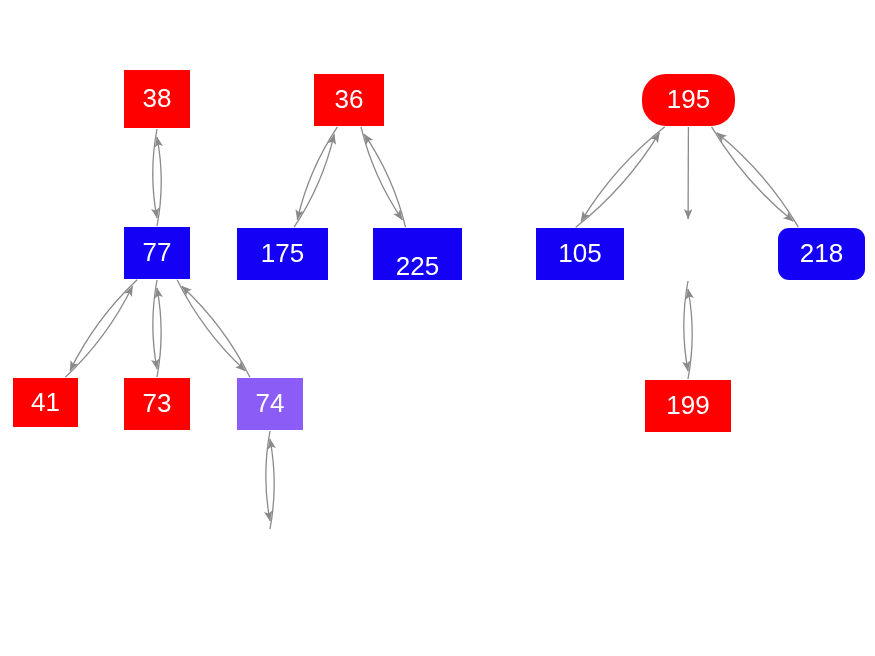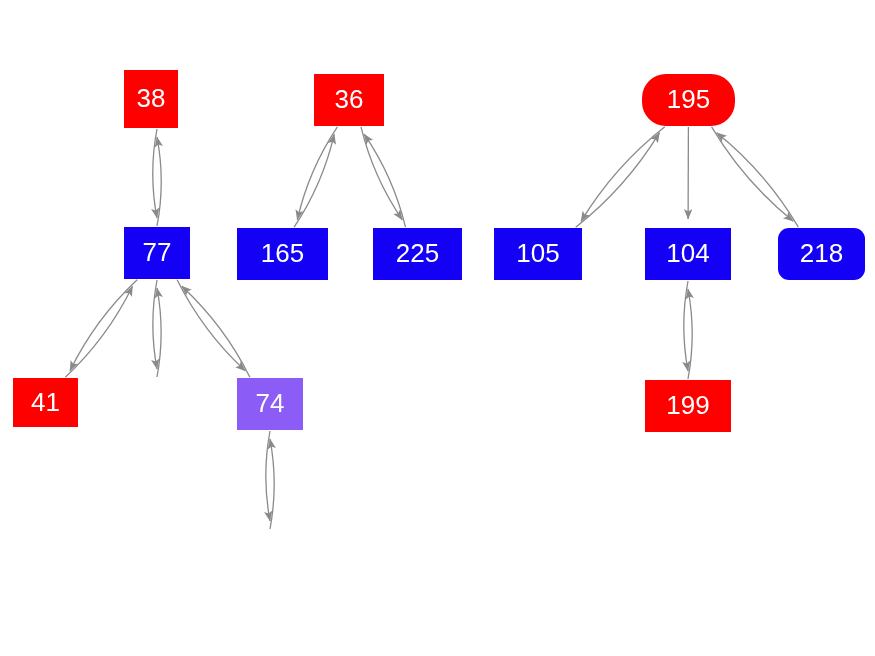--- a/index.html
+++ b/index.html
@@ -78,49 +78,49 @@
         <path d="M 575.7 227.3 Q 626.1 187.5 659.5 132.7" marker-end="url(#arrowhead)"></path>
         <path d="M 711.6 126.8 Q 743.9 181.3 793.2 221.2" marker-end="url(#arrowhead)"></path>
         <path d="M 798.4 227.2 Q 766.1 172.7 716.8 132.8" marker-end="url(#arrowhead)"></path>
         <path d="M 688.4 127.0 Q 688.3 173.0 688.1 219.0" marker-end="url(#arrowhead)"></path>
         <path d="M 688.0 281.0 Q 679.6 326.0 688.0 371.0" marker-end="url(#arrowhead)"></path>
         <path d="M 688.0 379.0 Q 696.4 334.0 688.0 289.0" marker-end="url(#arrowhead)"></path>
       </g>
   </svg>
 
   <div id="node-layer">
-      <div class="node" style="left: 124px; top: 70px; width: 54px; height: 58px; background: rgb(254, 0, 0); color: rgb(255, 255, 255);">
+      <div class="node" style="left: 124px; top: 70px; width: 66px; height: 58px; background: rgb(254, 0, 0); color: rgb(255, 255, 255);">
         <span class="node-label">38</span>
       </div>
       <div class="node" style="left: 314px; top: 74px; width: 70px; height: 52px; background: rgb(254, 0, 0); color: rgb(255, 255, 255);">
         <span class="node-label">36</span>
       </div>
       <div class="node" style="left: 642px; top: 74px; width: 93px; height: 52px; background: rgb(254, 0, 0); color: rgb(255, 255, 255); border-radius: 24px;">
         <span class="node-label">195</span>
       </div>
       <div class="node" style="left: 124px; top: 227px; width: 66px; height: 52px; background: rgb(20, 0, 245); color: rgb(255, 255, 255);">
         <span class="node-label">77</span>
       </div>
       <div class="node" style="left: 237px; top: 228px; width: 91px; height: 52px; background: rgb(20, 0, 245); color: rgb(255, 255, 255);">
-        <span class="node-label">165</span>
+        <span class="node-label">175</span>
       </div>
-      <div class="node" style="left: 373px; top: 228px; width: 89px; height: 52px; background: rgb(20, 0, 245); color: rgb(255, 255, 255);">
+      <div class="node" style="left: 373px; top: 228px; width: 89px; height: 52px; background: rgb(20, 0, 245); color: rgb(255, 255, 255); align-items: flex-end;">
         <span class="node-label">225</span>
       </div>
-      <div class="node" style="left: 494px; top: 228px; width: 88px; height: 52px; background: rgb(20, 0, 245); color: rgb(255, 255, 255);">
+      <div class="node" style="left: 536px; top: 228px; width: 88px; height: 52px; background: rgb(20, 0, 245); color: rgb(255, 255, 255);">
         <span class="node-label">105</span>
-      </div>
-      <div class="node" style="left: 645px; top: 228px; width: 86px; height: 52px; background: rgb(20, 0, 245); color: rgb(255, 255, 255);">
-        <span class="node-label">104</span>
       </div>
       <div class="node" style="left: 778px; top: 228px; width: 87px; height: 52px; background: rgb(20, 0, 245); color: rgb(255, 255, 255); border-radius: 11px;">
         <span class="node-label">218</span>
       </div>
       <div class="node" style="left: 13px; top: 378px; width: 65px; height: 49px; background: rgb(254, 0, 0); color: rgb(255, 255, 255);">
         <span class="node-label">41</span>
+      </div>
+      <div class="node" style="left: 124px; top: 378px; width: 66px; height: 52px; background: rgb(254, 0, 0); color: rgb(255, 255, 255);">
+        <span class="node-label">73</span>
       </div>
       <div class="node" style="left: 237px; top: 378px; width: 66px; height: 52px; background: #8b5cf6; color: rgb(255, 255, 255);">
         <span class="node-label">74</span>
       </div>
       <div class="node" style="left: 645px; top: 380px; width: 86px; height: 52px; background: rgb(254, 0, 0); color: rgb(255, 255, 255);">
         <span class="node-label">199</span>
       </div>
     </div>
 </div>
 

